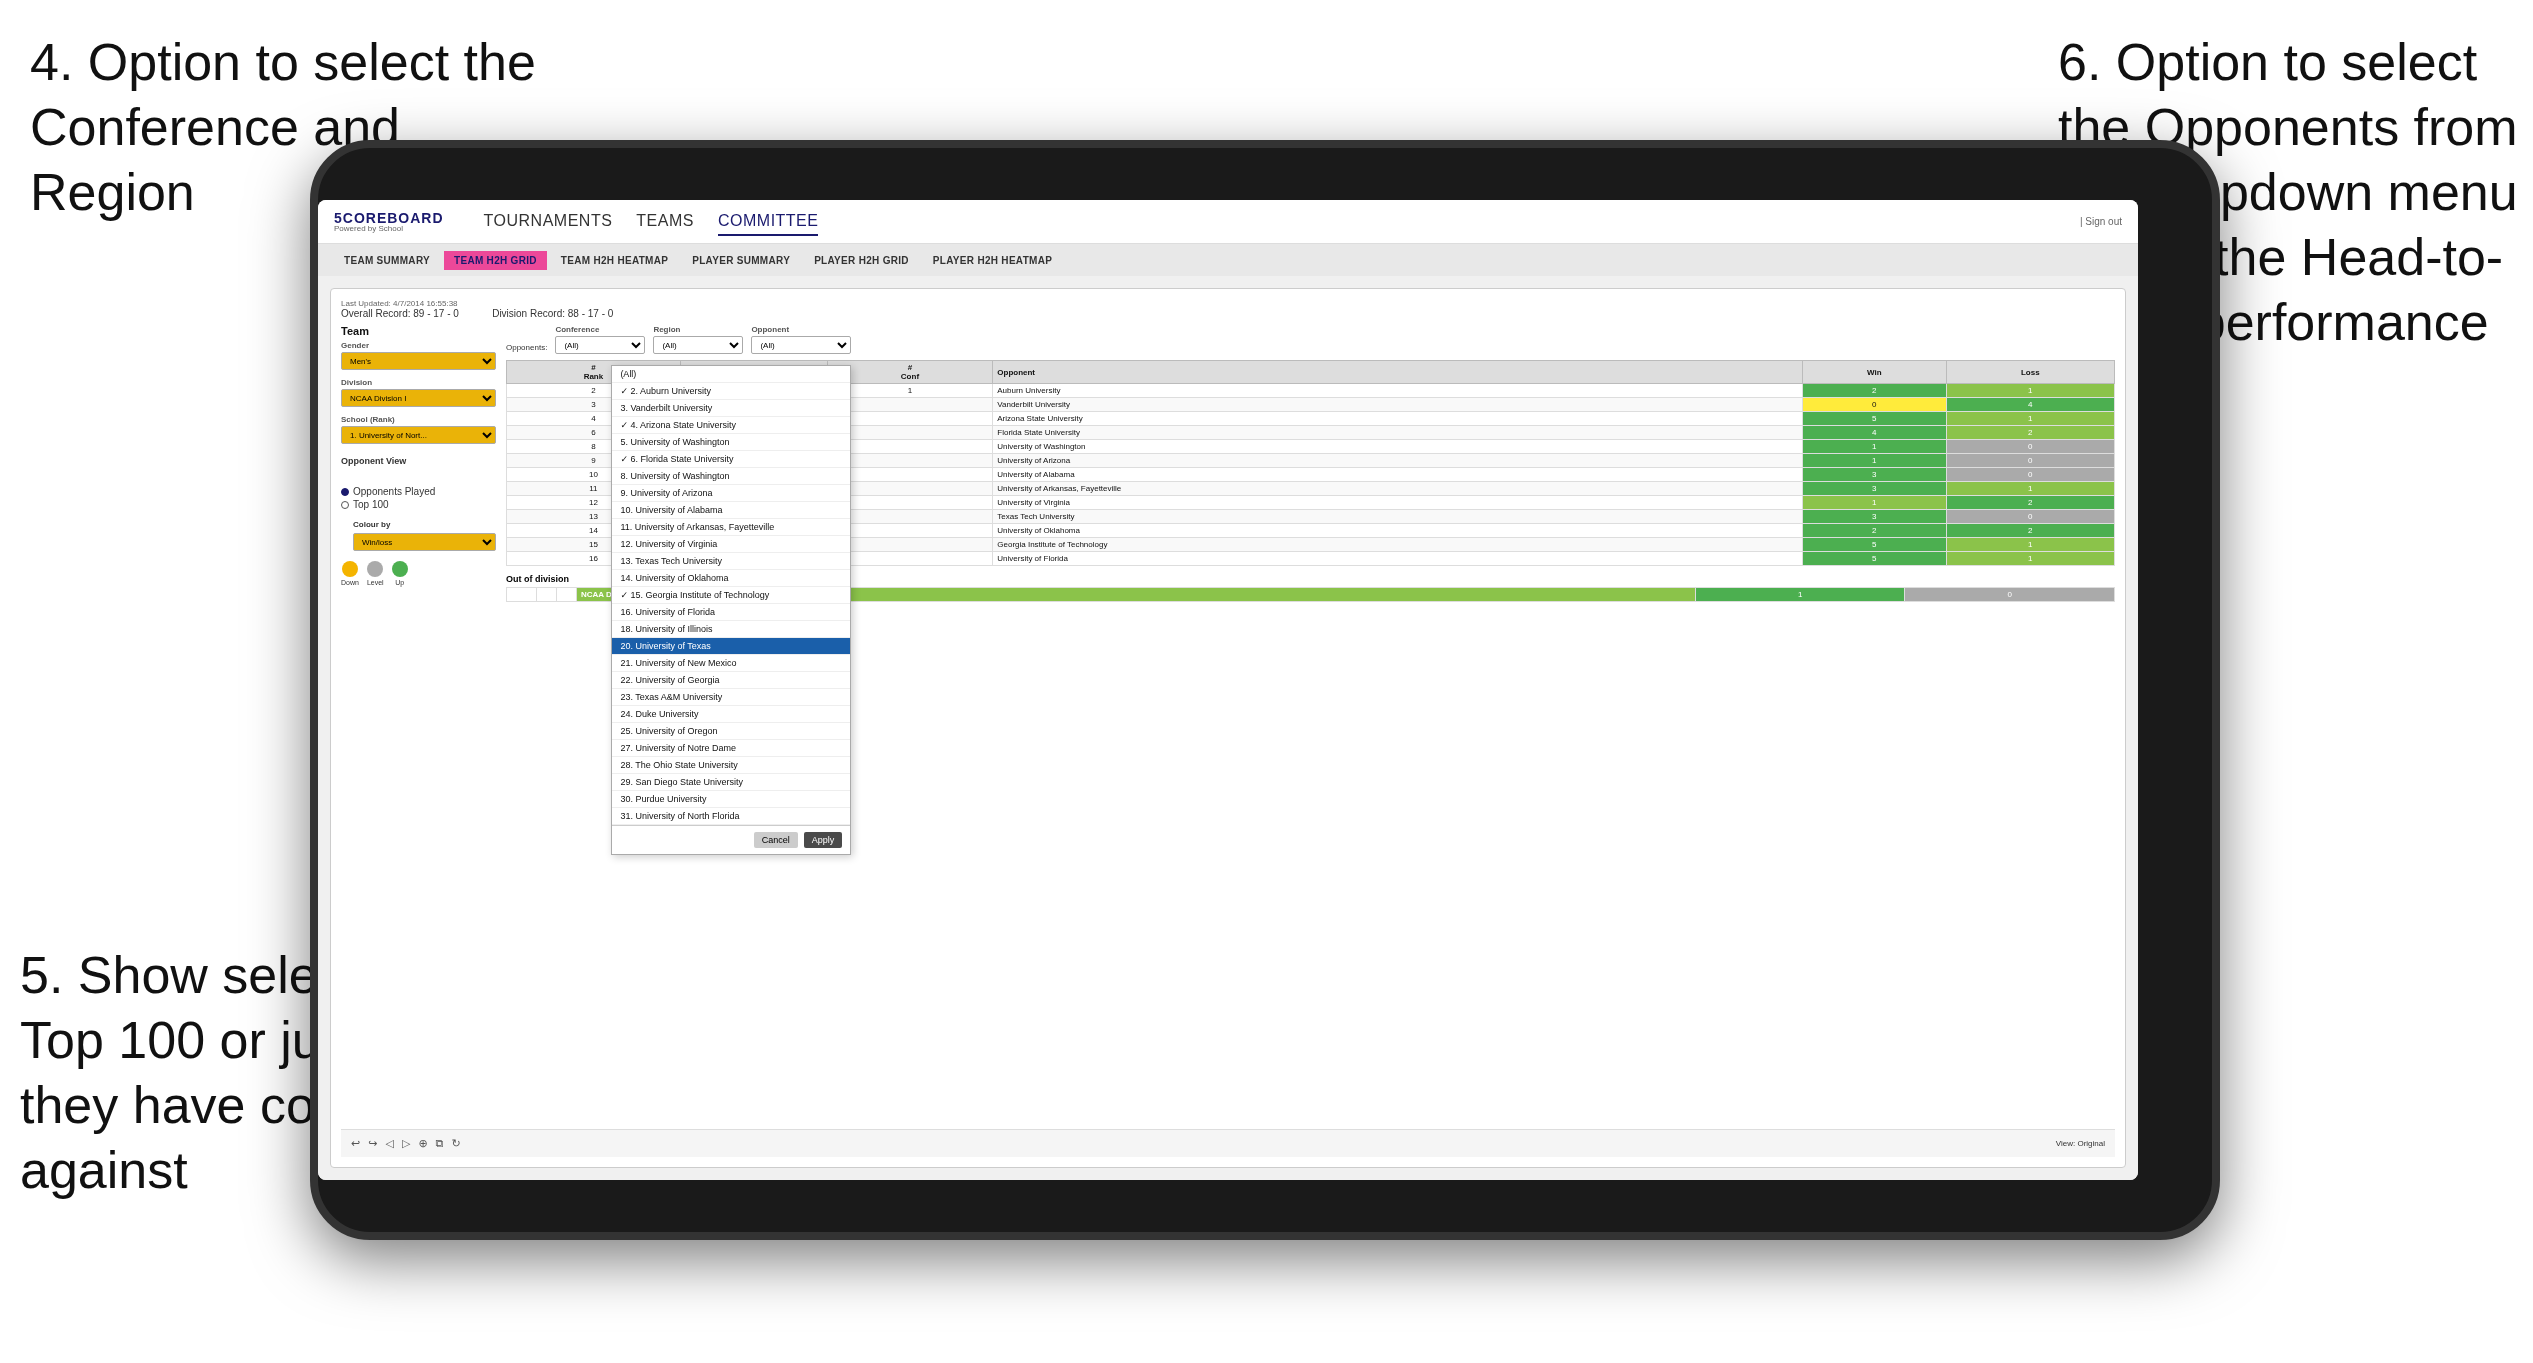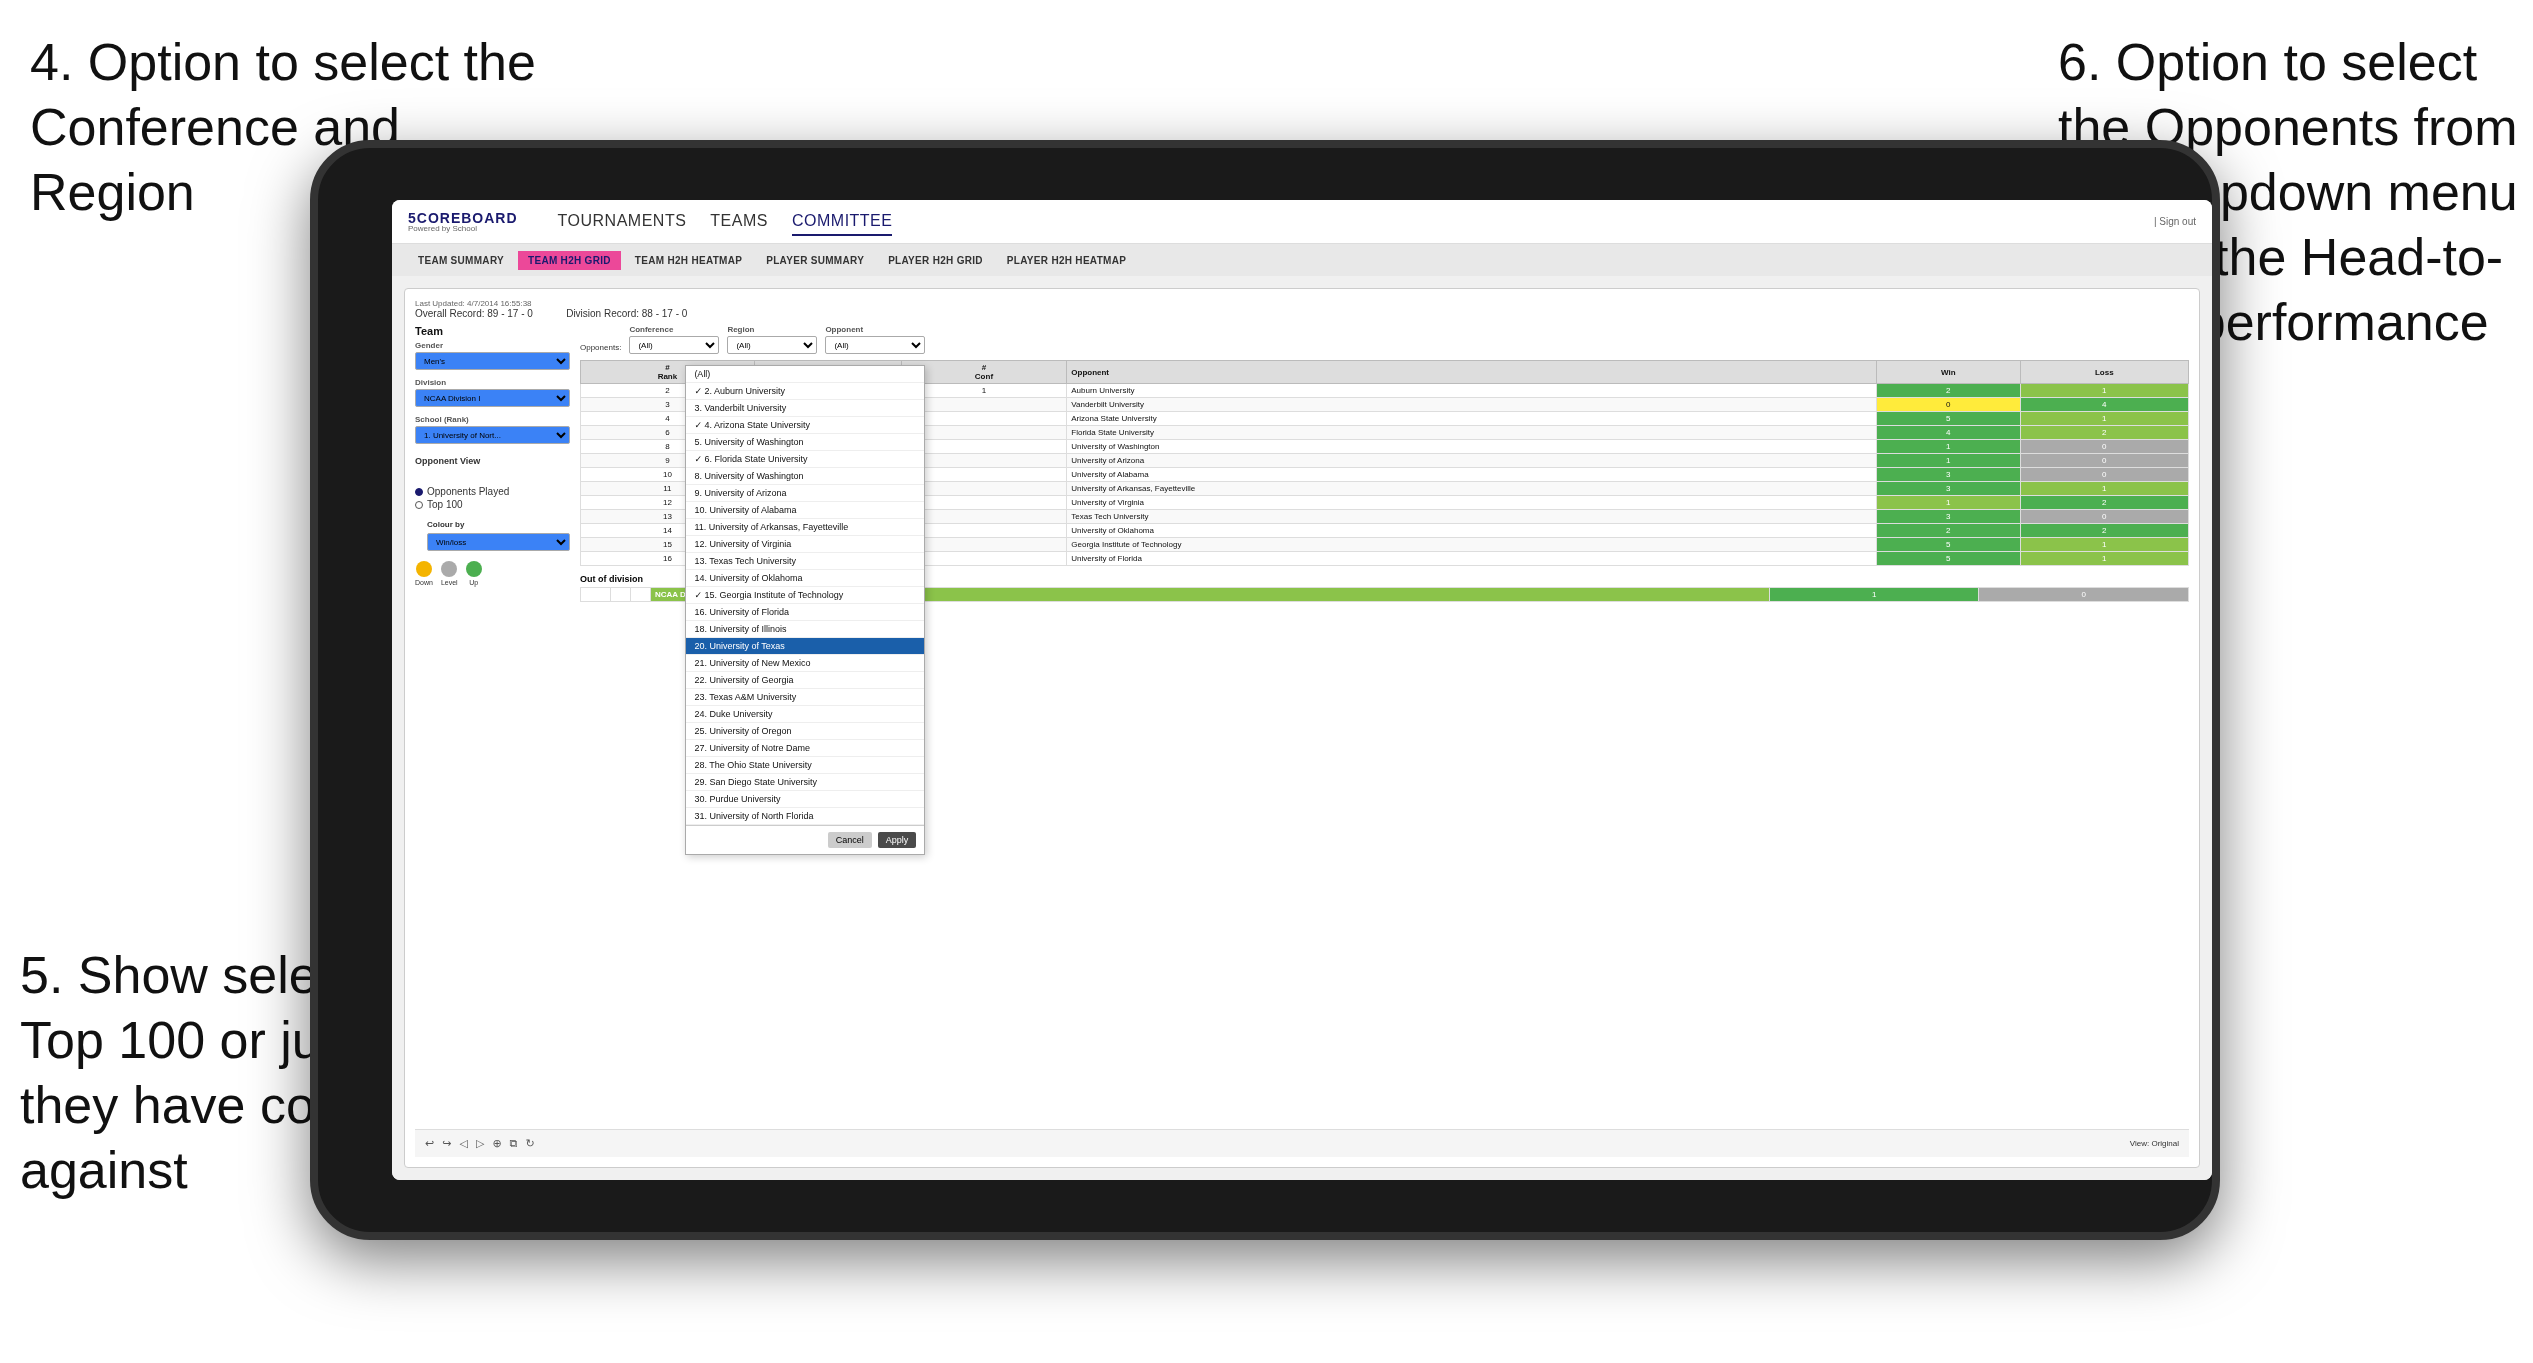--- a/index.html
+++ b/index.html
@@ -40,21 +40,21 @@
       top: 140px;
       left: 310px;
       width: 1910px;
       height: 1100px;
       background: #1a1a1a;
       border-radius: 60px;
       border: 8px solid #333;
       box-shadow: 0 20px 60px rgba(0,0,0,0.5);
       display: flex;
       align-items: center;
-      justify-content: flex-end;
+      justify-content: flex-start;
     }
 
     .tablet-screen {
       width: 1820px;
       height: 980px;
       background: #f5f5f5;
       border-radius: 8px;
       overflow: hidden;
       display: flex;
       flex-direction: column;
@@ -216,21 +216,21 @@
       color: #555;
       margin-bottom: 2px;
     }
 
     .field-select {
       width: 100%;
       height: 18px;
       font-size: 8px;
       border: 1px solid #aaa;
       border-radius: 2px;
-      background: #3b82f6;
+      background: #eab308;
       padding: 0 4px;
     }
 
     .opponent-view-label {
       font-size: 9px;
       font-weight: 700;
       margin-bottom: 20px;
     }
 
     .radio-item {

